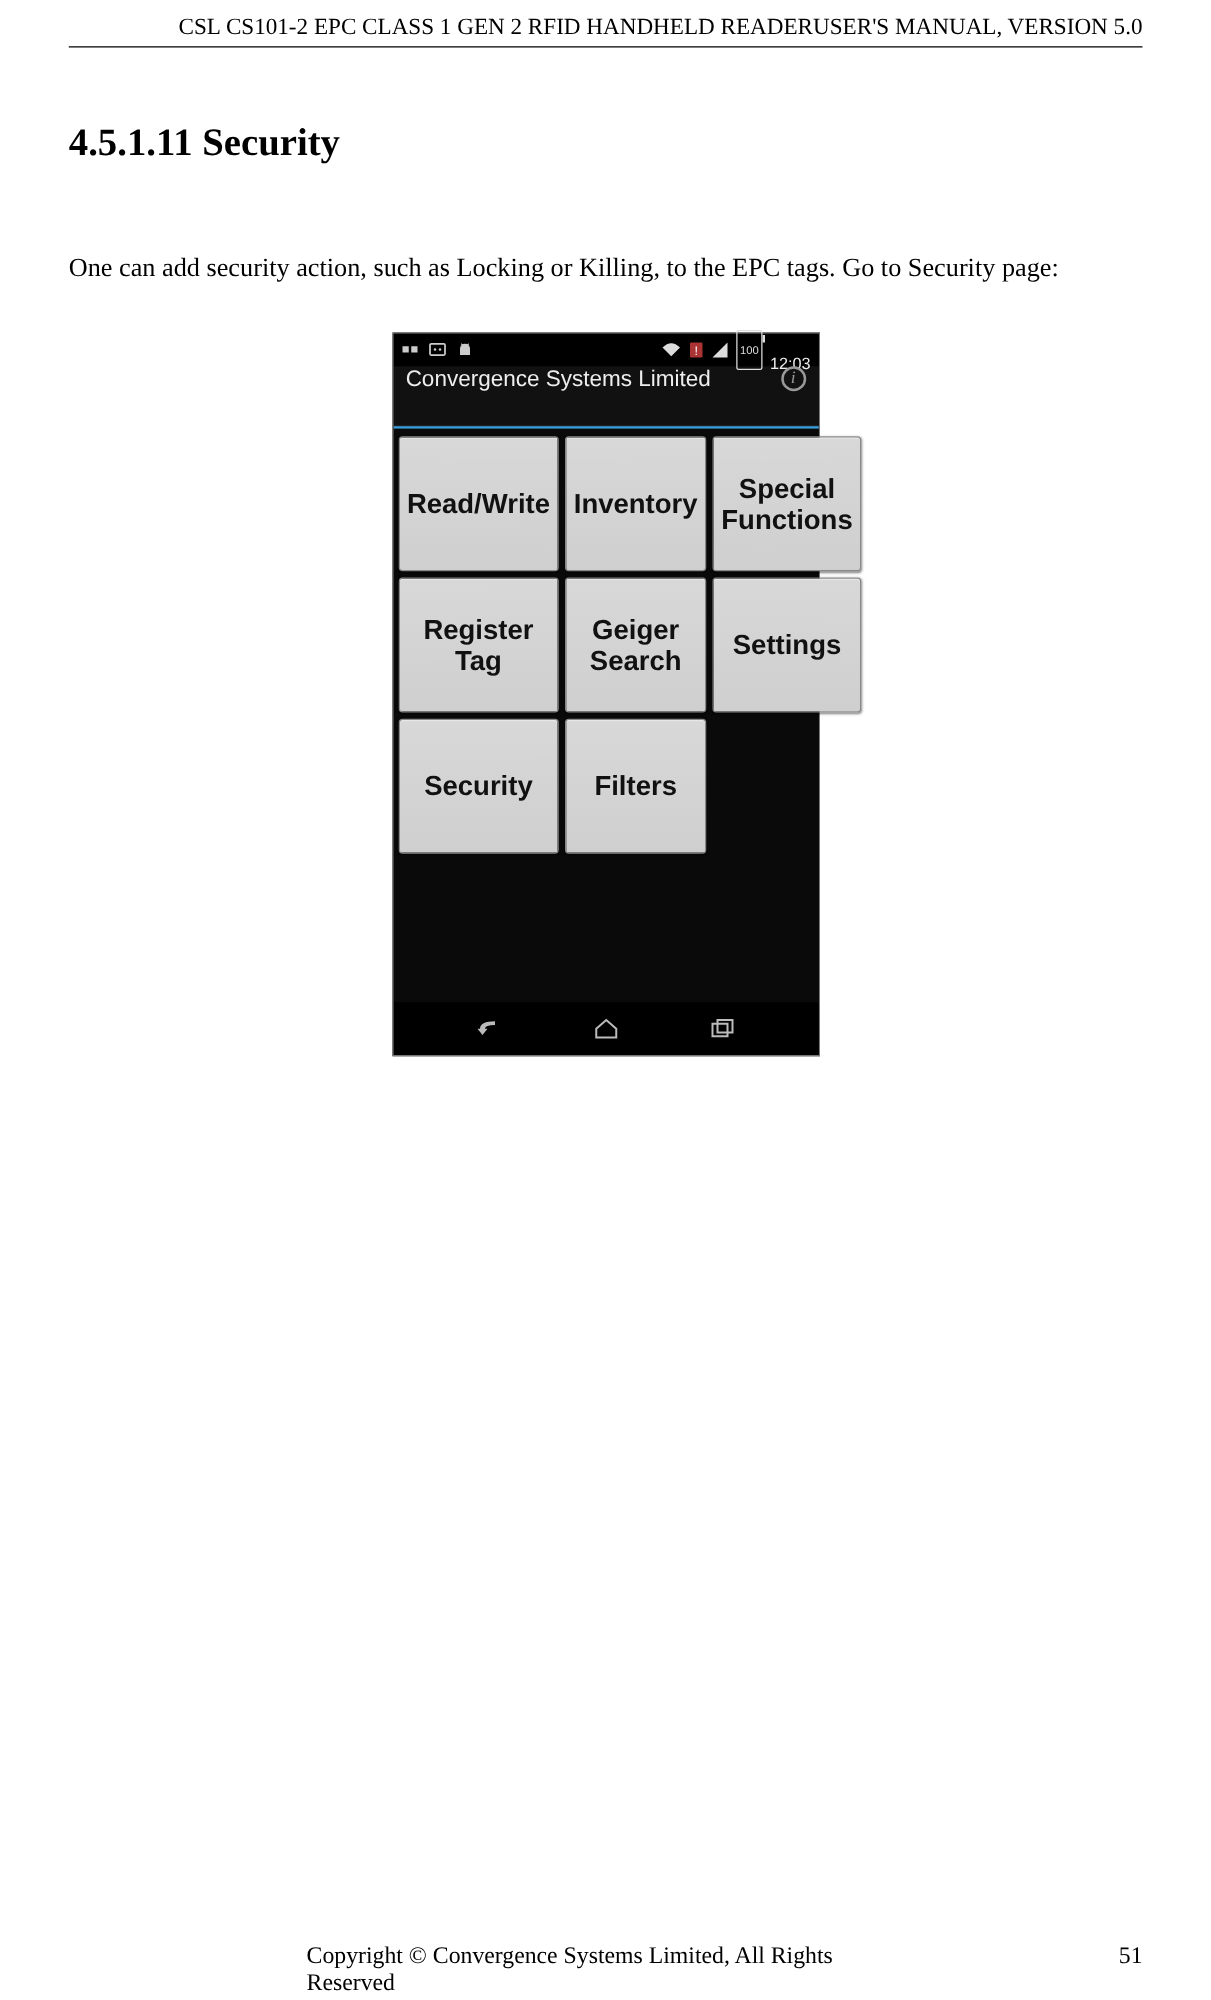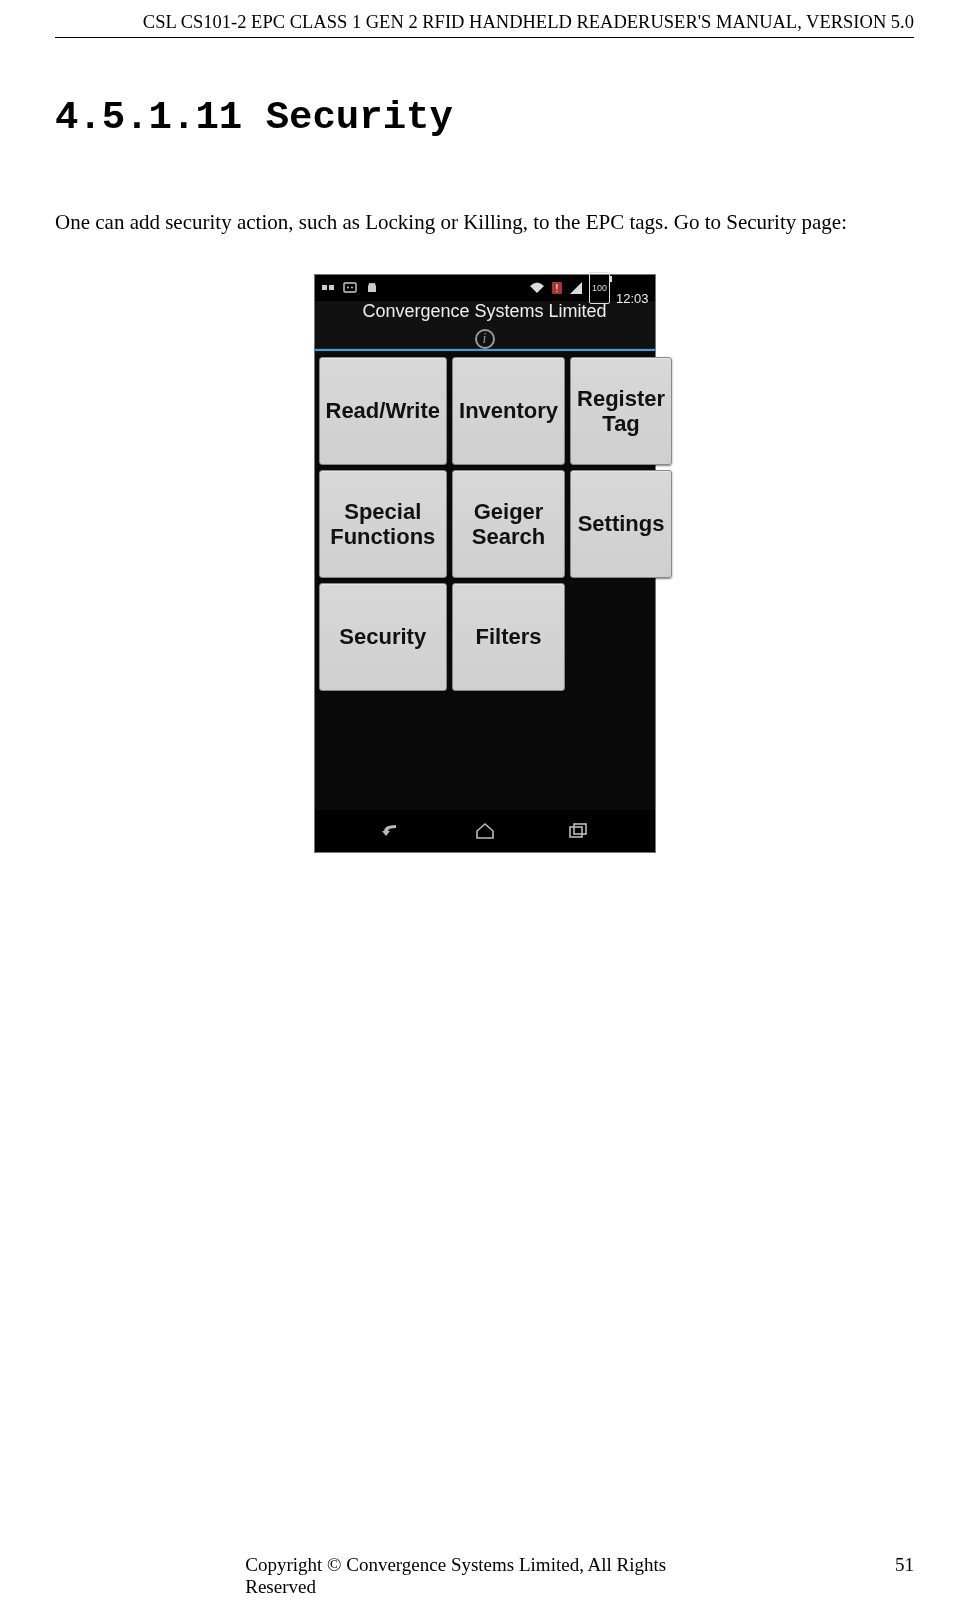--- a/index.html
+++ b/index.html
@@ -19,23 +19,23 @@
     }
     .header-divider {
       margin: 0 55px;
       border: none;
       border-top: 1.2px solid #000;
     }
     .content {
       padding: 40px 55px 0 55px;
     }
     .section-heading {
-      font-family: Liberation Mono, monospace;
+      font-family: Liberation Serif, serif;
       font-weight: bold;
-      font-size: 39px;
+      font-size: 31px;
       margin-top: 18px;
       margin-bottom: 60px;
     }
     .body-text {
       font-size: 21px;
       line-height: 2.1;
       text-align: justify;
       text-justify: inter-word;
       margin-bottom: 30px;
     }
@@ -60,26 +60,25 @@
       font-size: 13px;
       justify-content: space-between;
     }
     .status-left { display: flex; gap: 8px; align-items: center; }
     .status-right { display: flex; gap: 6px; align-items: center; }
     .status-icon { display: inline-flex; align-items: center; }
     .title-bar {
       height: 50px;
       background: #111;
       display: flex;
-      align-items: center;
+      align-items: flex-start;
       justify-content: space-between;
       padding: 0 10px;
       border-bottom: 2px solid #3aa1e0;
       box-shadow: inset 0 -1px 0 #222;
-      flex-direction: column;
     }
     .title-bar-text {
       color: #eee;
       font-family: Arial, sans-serif;
       font-size: 18px;
     }
     .info-icon {
       width: 20px; height: 20px;
       border: 2px solid #999;
       border-radius: 50%;
@@ -218,22 +217,22 @@
 
       <div class="title-bar">
         <span class="title-bar-text">Convergence Systems Limited</span>
         <span class="info-icon">i</span>
       </div>
 
       <div class="grid-area">
         <div class="btn-grid">
           <div class="app-btn">Read/Write</div>
           <div class="app-btn">Inventory</div>
+          <div class="app-btn">Special Functions</div>
           <div class="app-btn">Register Tag</div>
-          <div class="app-btn">Special Functions</div>
           <div class="app-btn">Geiger Search</div>
           <div class="app-btn">Settings</div>
           <div class="app-btn">Security</div>
           <div class="app-btn">Filters</div>
         </div>
       </div>
 
       <div class="nav-bar">
         <span class="nav-icon">
           <svg width="24" height="18" viewBox="0 0 24 18">

